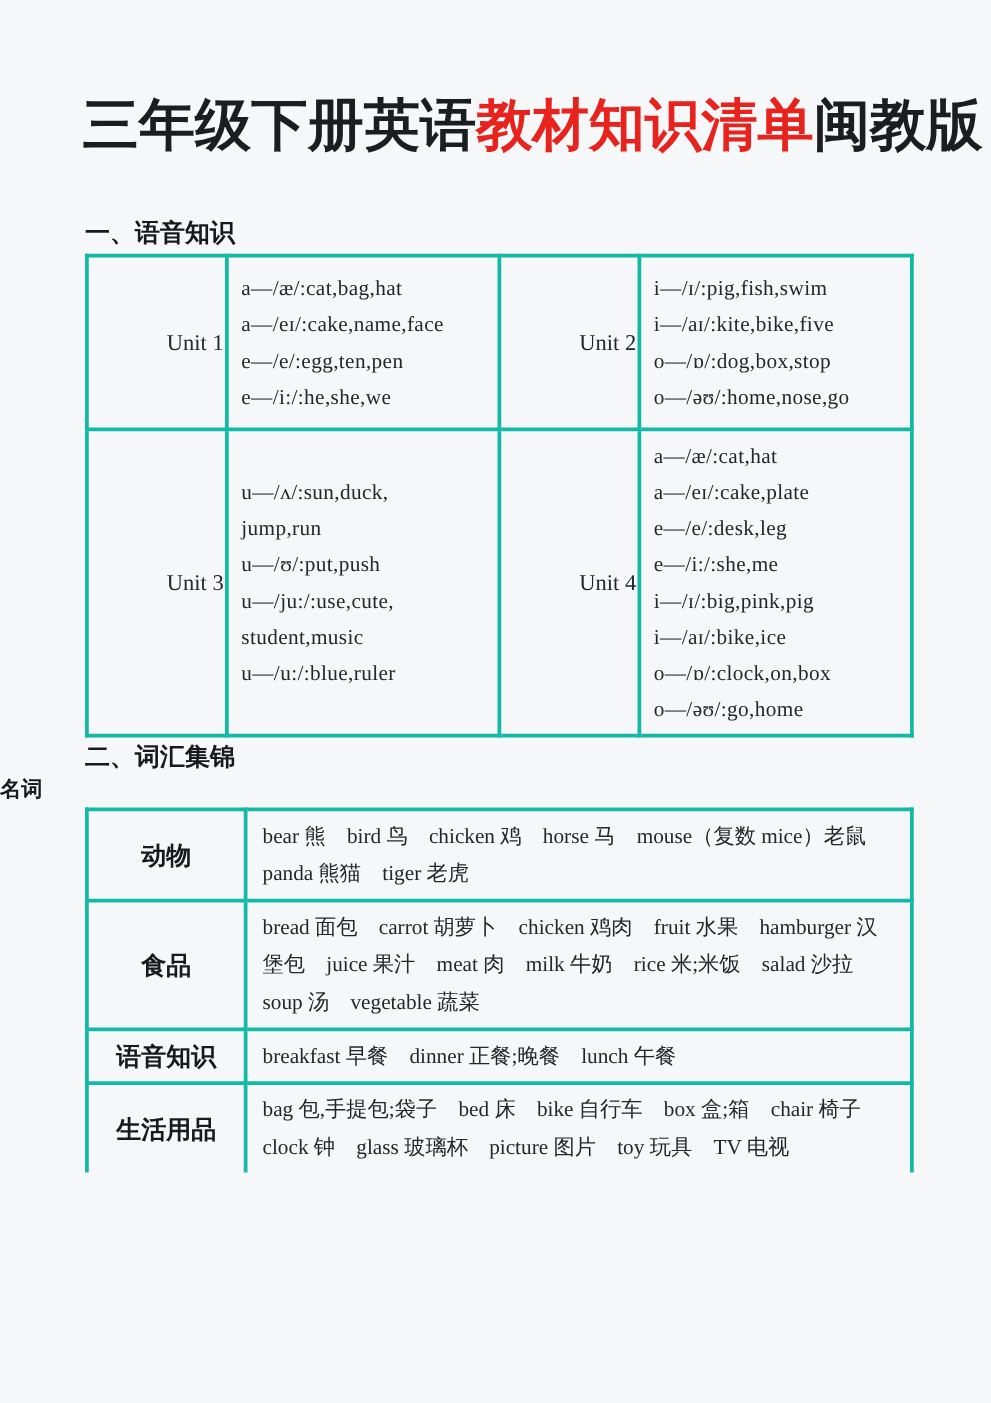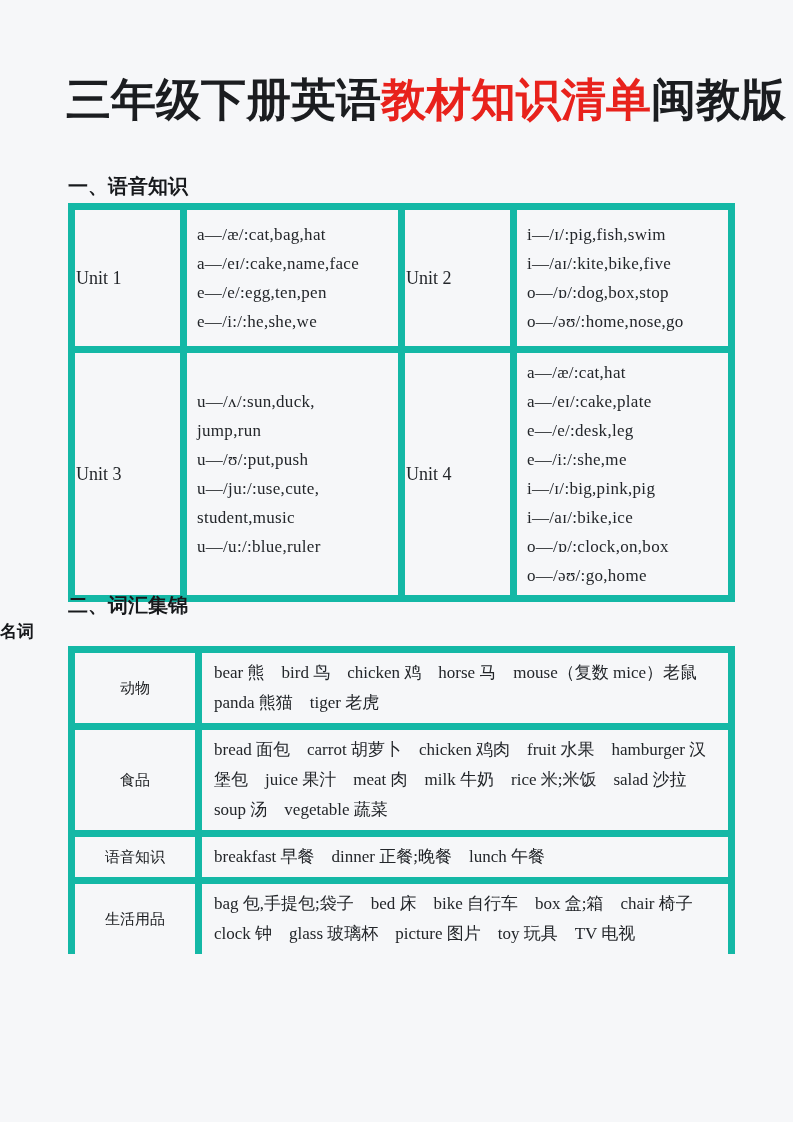--- a/index.html
+++ b/index.html
@@ -38,32 +38,32 @@
   .subtitle {
     position: absolute; left: 0; right: 0; top: 620px;
     text-align: left;
     font-family: "Liberation Sans", "DejaVu Sans", sans-serif;
     font-weight: bold;
     font-size: 17px;
     color: #17191c;
   }
 
   table { border-collapse: collapse; table-layout: fixed; }
-  td { border: 7px solid #14b8a6; }
+  td { border: 3px solid #14b8a6; }
 
   .phonics-table {
     position: absolute; left: 68px; top: 203px;
     width: 660px;
   }
   .phonics-table col.unit-col { width: 112px; }
   .phonics-table col.content-col { width: 218px; }
   .phonics-table tr.row1 td { height: 134px; }
   .phonics-table tr.row2 td { height: 240px; }
   .unit-cell {
-    text-align: left;
+    text-align: right;
     vertical-align: middle;
     font-size: 18px;
     color: #23262a;
   }
   .p-content {
     vertical-align: middle;
     padding-left: 10px; padding-right: 4px;
     font-size: 17px;
     line-height: 29px;
     white-space: pre-line;
@@ -74,22 +74,22 @@
     position: absolute; left: 68px; top: 646px;
     width: 660px;
   }
   .vocab-table col.cat-col { width: 127px; }
   .vocab-table col.words-col { width: 533px; }
   .vocab-table tr:last-child td { border-bottom: none; }
   .cat-cell {
     text-align: center;
     vertical-align: middle;
     font-family: "Liberation Sans", "DejaVu Sans", sans-serif;
-    font-weight: normal;
-    font-size: 15px;
+    font-weight: bold;
+    font-size: 20px;
     color: #17191c;
     padding: 4px 2px;
   }
   .vocab-cell {
     vertical-align: middle;
     padding: 5px 12px;
     font-size: 17px;
     line-height: 30px;
     color: #23262a;
   }

